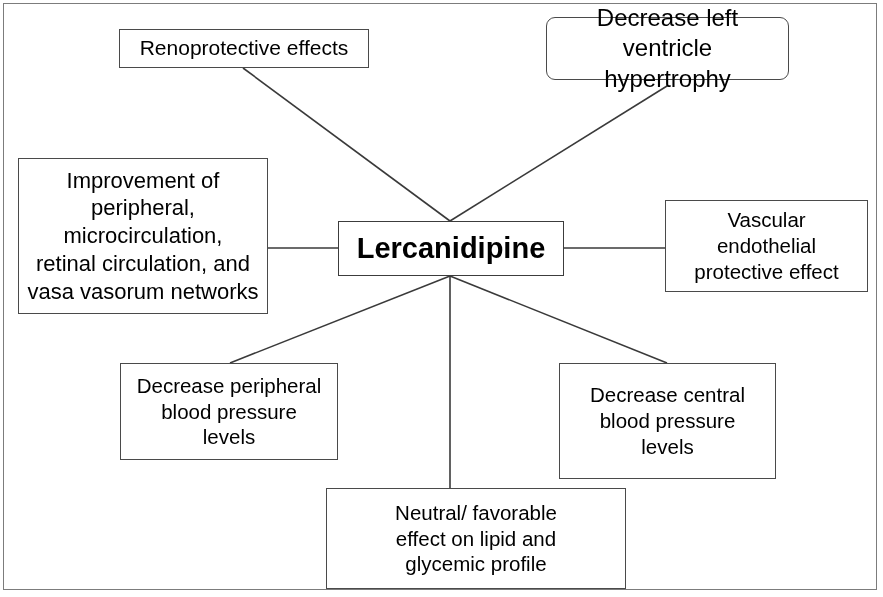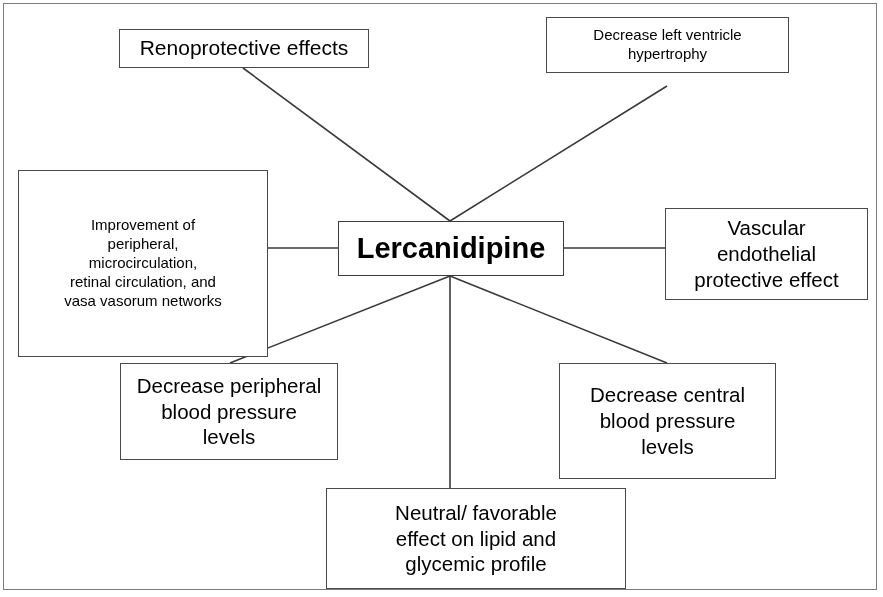--- a/index.html
+++ b/index.html
@@ -72,41 +72,41 @@
     width: 250px;
     height: 39px;
     font-size: 21px;
   }
 
   
   #node-lvh {
     left: 546px;
     top: 17px;
     width: 243px;
-    height: 56px;
-    font-size: 15px;
+    height: 63px;
+    font-size: 24px;
+    border-radius: 9px;
   }
 
   
   #node-improve {
     left: 18px;
-    top: 170px;
+    top: 158px;
     width: 250px;
-    height: 187px;
-    font-size: 15px;
+    height: 156px;
+    font-size: 22px;
   }
 
   
   #node-vascular {
     left: 665px;
     top: 200px;
     width: 203px;
     height: 92px;
     font-size: 20.5px;
-    margin-top: 8px;
   }
 
   
   #node-periph-bp {
     left: 120px;
     top: 363px;
     width: 218px;
     height: 97px;
     font-size: 20.5px;
   }

